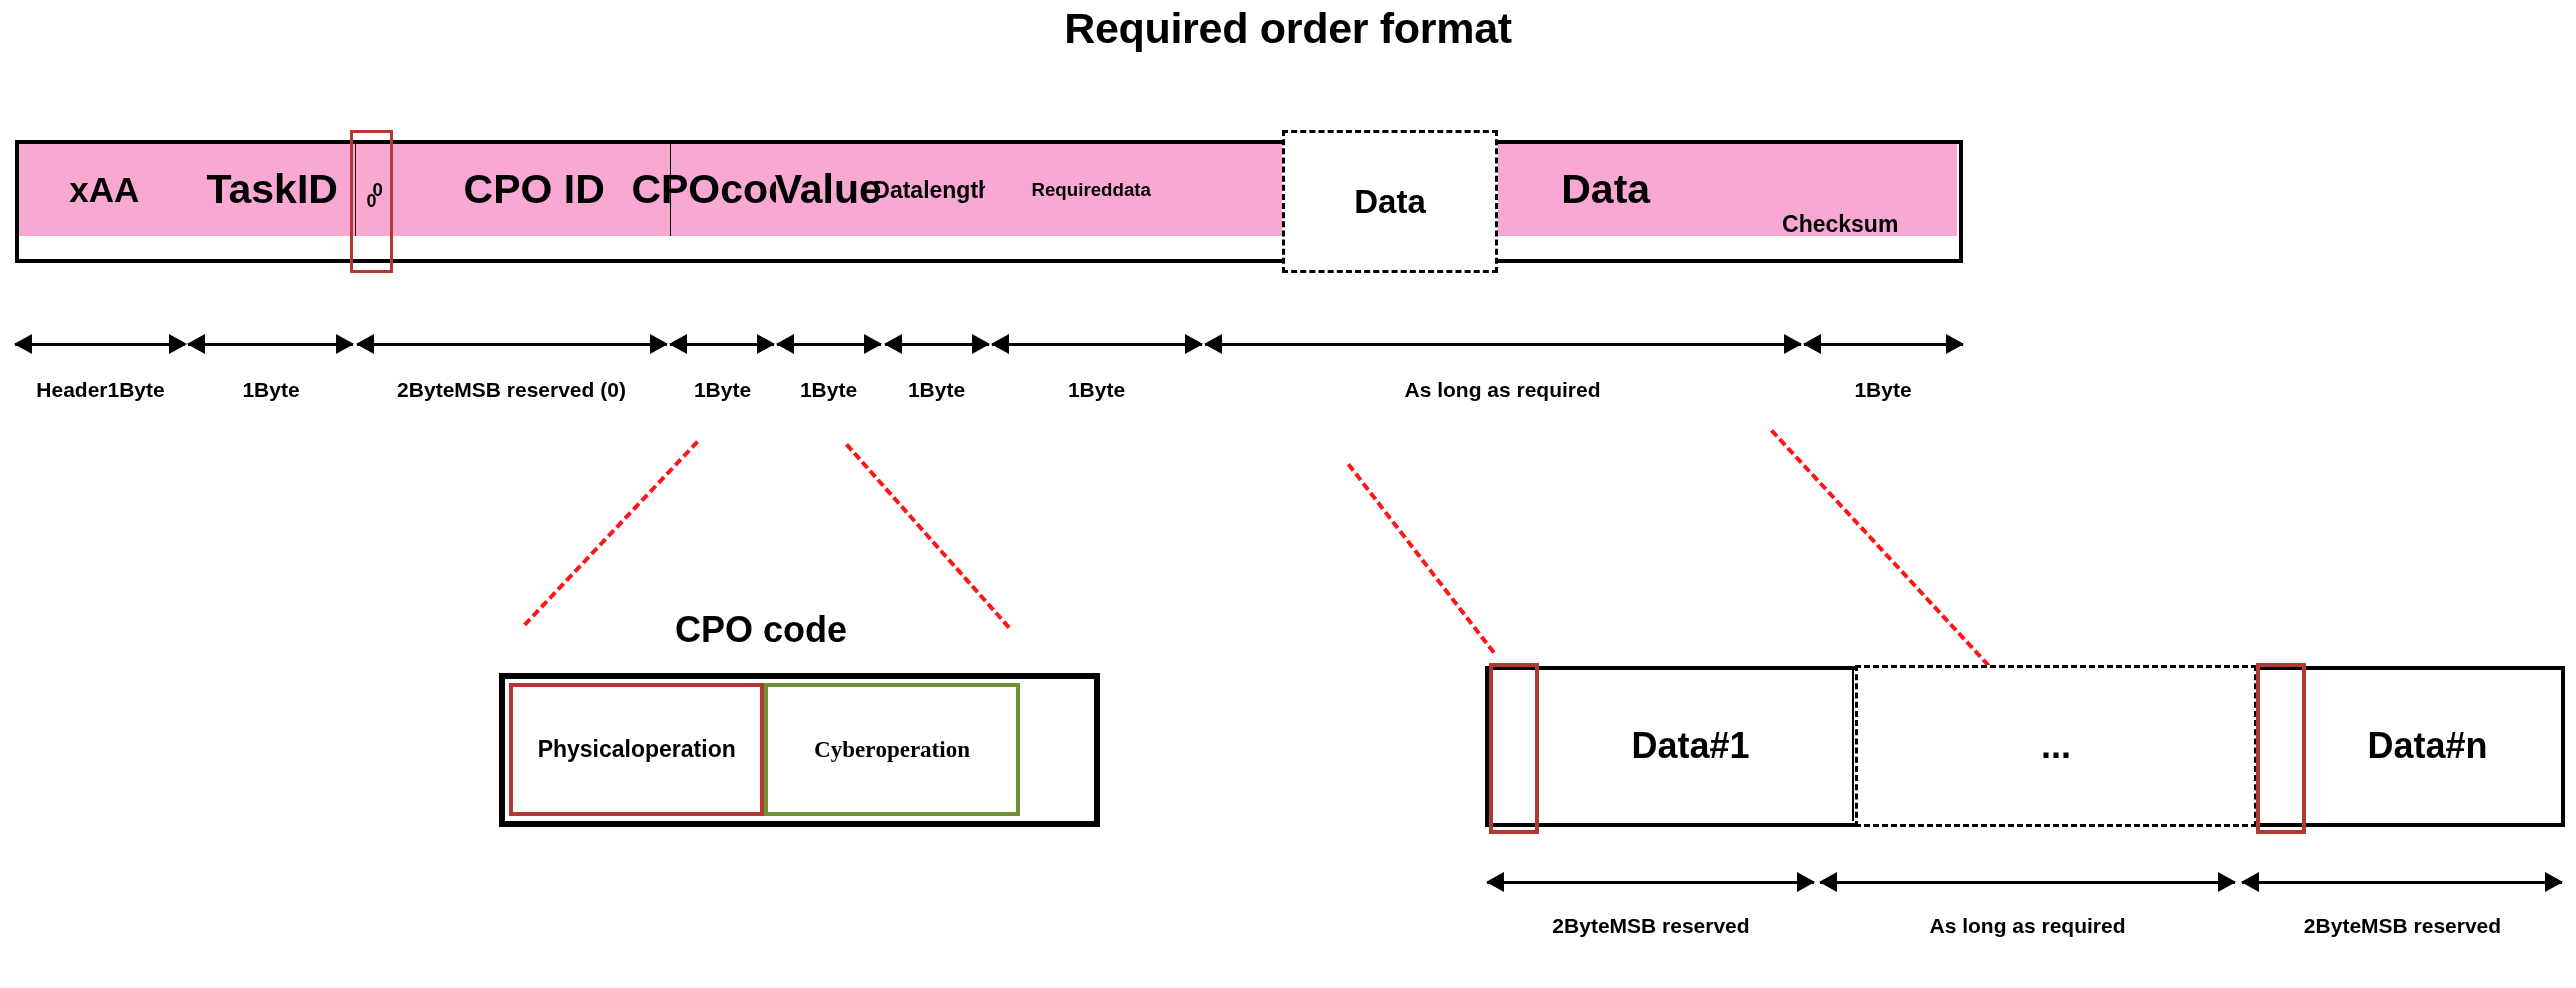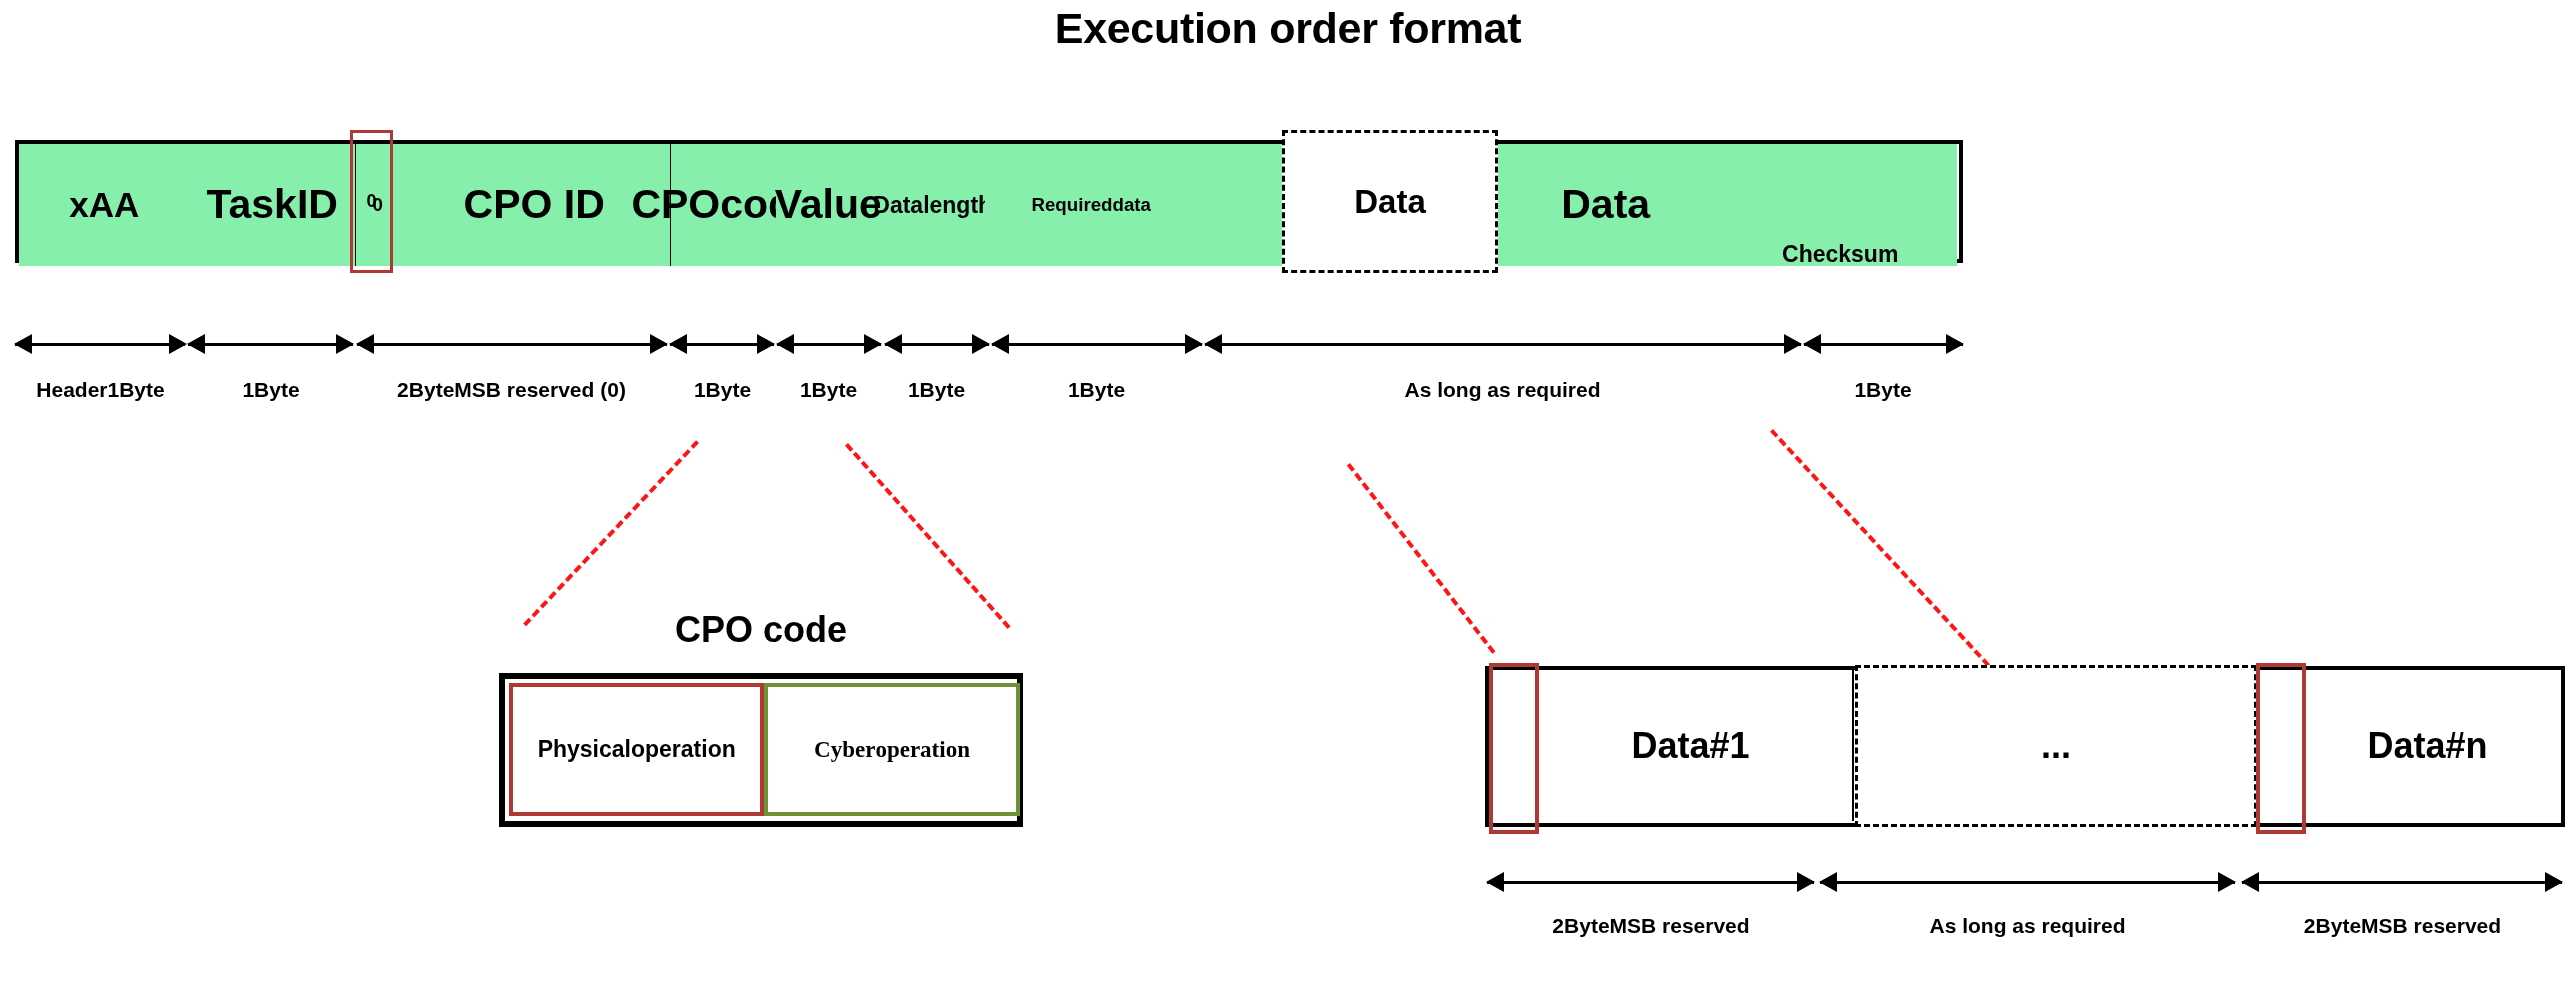--- a/index.html
+++ b/index.html
@@ -15,24 +15,24 @@
     left:0;top:4.2px;width:2576px;text-align:center;
     font-size:43px;font-weight:bold;letter-spacing:-0.3px;
   }
 
   
   #packet{
     left:15.2px;top:140px;width:1948px;height:123px;
     border:4.8px solid #000;background:#fff;
   }
   .cell{
-    position:absolute;top:0;height:122px;
+    position:absolute;top:0;height:92px;
     border-right:2.1px solid #000;
     display:flex;align-items:center;justify-content:center;
-    text-align:center;line-height:1.05;background:#86efac;
+    text-align:center;line-height:1.05;background:#f9a8d4;
   }
   .cell.nolinehide{border-right:none;align-items:flex-end;}
   .cell span{display:block;}
 
   .f-big{font-size:35px;font-weight:bold;}
   .f-med{font-size:41px;font-weight:bold;}
   .f-sm{font-size:23px;font-weight:bold;}
   .f-xs{font-size:18.7px;font-weight:bold;}
 
   
@@ -60,21 +60,21 @@
   .arrow::before{left:-1.4px;border-right:18px solid #000;}
   .arrow::after{right:-1.4px;border-left:18px solid #000;}
 
   .dimlabel{position:absolute;text-align:center;font-size:21px;font-weight:bold;line-height:1.25;}
 
   
   .conn{position:absolute;height:0;border-top:4.8px dashed #ff1515;transform-origin:0 0;}
 
   
   #cpoLabel{left:499px;top:609px;width:524px;text-align:center;font-size:36px;font-weight:bold;}
-  #cpobox{left:499px;top:673px;width:524px;height:154px;border:6.2px solid #000;background:#fff;}
+  #cpobox{left:499px;top:673px;width:601px;height:154px;border:6.2px solid #000;background:#fff;}
   #cpobox .half{
     position:absolute;top:4.2px;height:133px;
     display:flex;align-items:center;justify-content:center;
     text-align:center;font-size:23px;font-weight:bold;line-height:1.2;
     background:#fff;box-sizing:border-box;
   }
   #cpoPhys{left:4.2px;width:255px;border:4.2px solid #b03a33;}
   #cpoCyber{left:259px;width:256px;border:4.2px solid #6f9135;font-family:Liberation Serif, serif;}
 
   
@@ -85,21 +85,21 @@
         display:flex;align-items:center;justify-content:center;font-size:36px;font-weight:bold;}
   #dbDn{left:807px;top:0;width:263px;height:151px;
         display:flex;align-items:center;justify-content:center;font-size:36px;font-weight:bold;}
   .msbred{position:absolute;top:-7px;height:163px;width:42px;border:4.2px solid #b03a33;background:transparent;z-index:5;}
 </style>
 </head>
 <body>
 
 <div id="stage">
 
-  <div class="abs" id="title">Execution order format</div>
+  <div class="abs" id="title">Required order format</div>
 
   <div class="abs" id="packet">
       <div class="cell f-big" style="left: 0px; width: 170px;">
         <span>xAA</span>
       </div>
       <div class="cell f-med" style="left: 170px; width: 166px;">
         <span>Task</span>
         <span>ID</span>
       </div>
       <div class="cell f-xs" style="left: 337px; width: 43px;">

